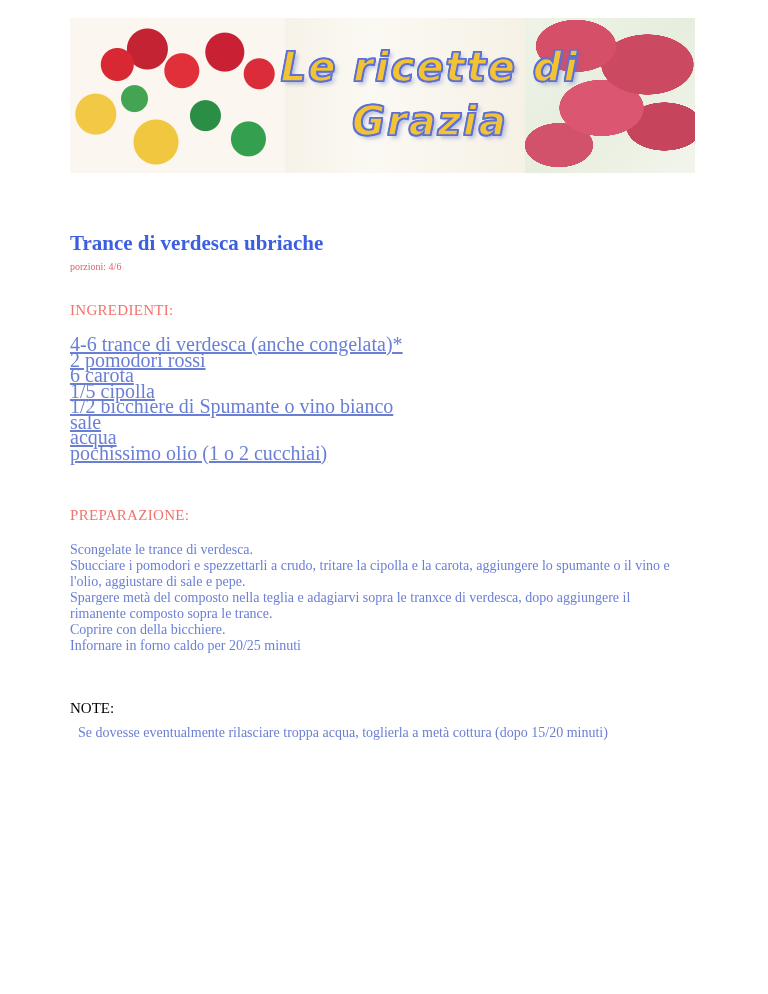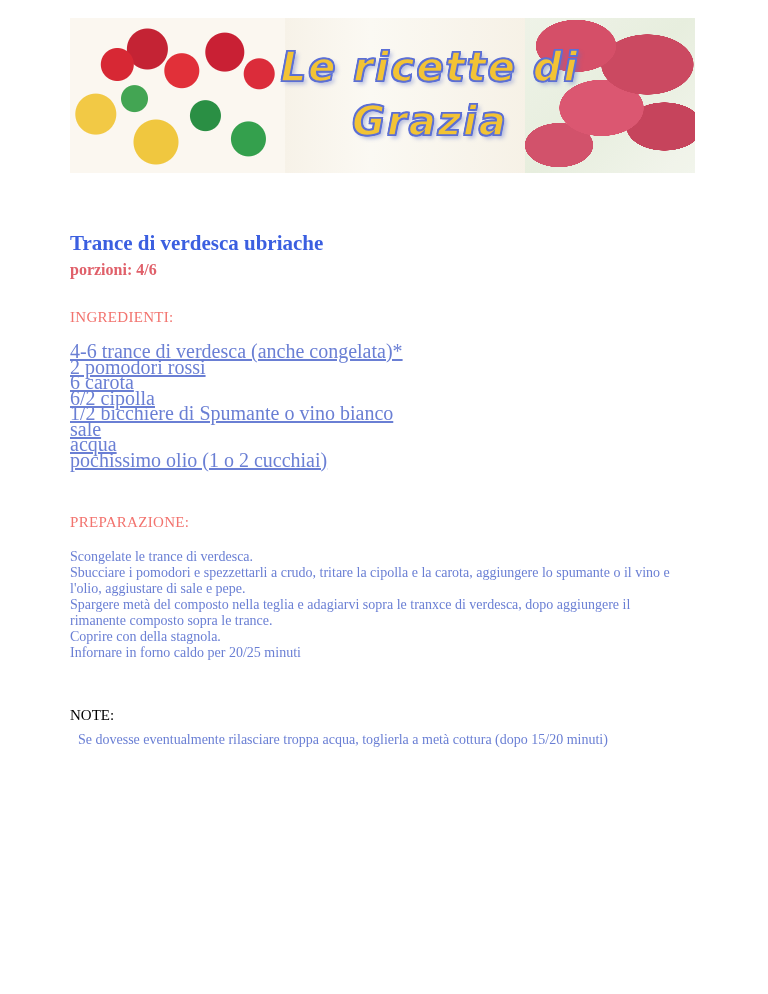--- a/index.html
+++ b/index.html
@@ -99,22 +99,22 @@
     margin-top: 58px;
   }
   .recipe-title {
     font-family: "Liberation Serif", serif;
     font-size: 21px;
     font-weight: bold;
     color: #3b5fe0;
     margin: 0 0 5px 0;
   }
   .servings {
-    font-size: 16px;
-    font-weight: bold;
+    font-size: 10px;
+    font-weight: normal;
     color: #e0606a;
     margin: 0 0 30px 0;
   }
   .section-head {
     font-size: 15px;
     color: #f2736e;
     letter-spacing: 0.3px;
     margin: 0 0 18px 0;
   }
   .ing-list {
@@ -163,33 +163,33 @@
   <div class="content">
 
     <h1 class="recipe-title">Trance di verdesca ubriache</h1>
     <div class="servings">porzioni: 4/6</div>
 
     <div class="section-head">INGREDIENTI:</div>
     <div class="ing-list">
       <div>4-6 trance di verdesca (anche congelata)*</div>
       <div>2 pomodori rossi</div>
       <div>6 carota</div>
-      <div>6/2 cipolla</div>
+      <div>1/5 cipolla</div>
       <div>1/2 bicchiere di Spumante o vino bianco</div>
       <div>sale</div>
       <div>acqua</div>
       <div>pochissimo olio (1 o 2 cucchiai)</div>
     </div>
 
     <div class="section-head">PREPARAZIONE:</div>
     <div class="steps">
       <p>Scongelate le trance di verdesca.</p>
       <p>Sbucciare i pomodori e spezzettarli a crudo, tritare la cipolla e la carota, aggiungere lo spumante o il vino e l'olio, aggiustare di sale e pepe.</p>
       <p>Spargere metà del composto nella teglia e adagiarvi sopra le tranxce di verdesca, dopo aggiungere il rimanente composto sopra le trance.</p>
-      <p>Coprire con della stagnola.</p>
+      <p>Coprire con della bicchiere.</p>
       <p>Infornare in forno caldo per 20/25 minuti</p>
     </div>
 
     <div class="note-head">NOTE:</div>
     <p class="note-body">Se dovesse eventualmente rilasciare troppa acqua, toglierla a metà cottura (dopo 15/20 minuti)</p>
 
   </div>
 </div>
 
 </body></html>

